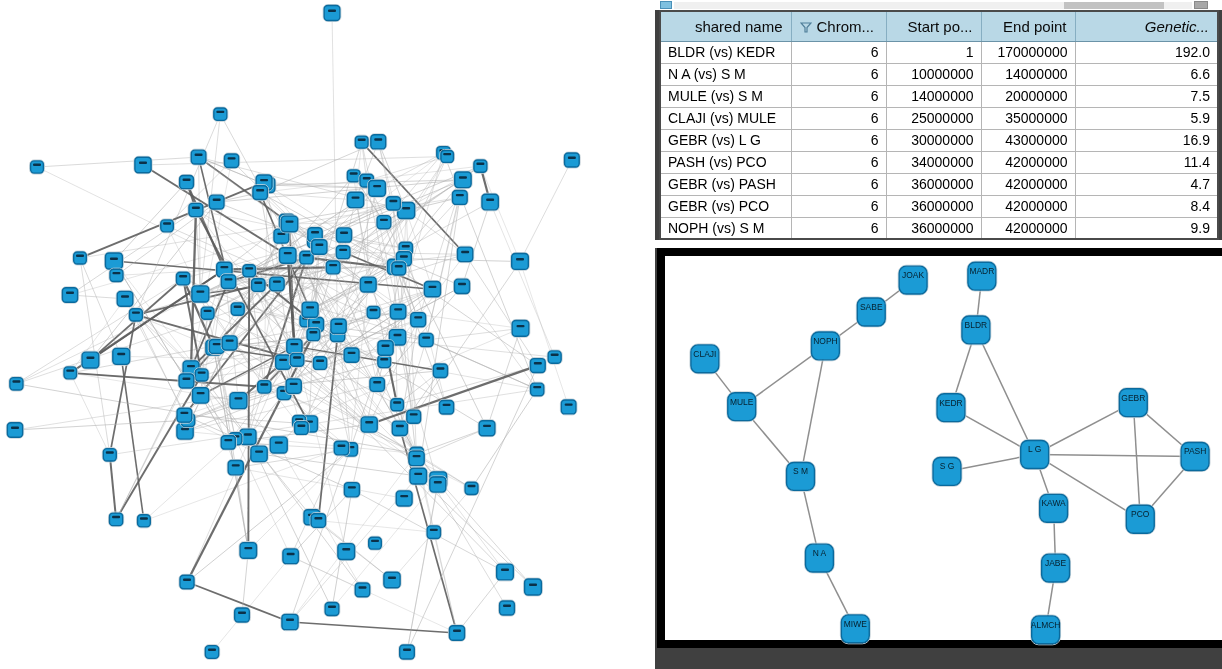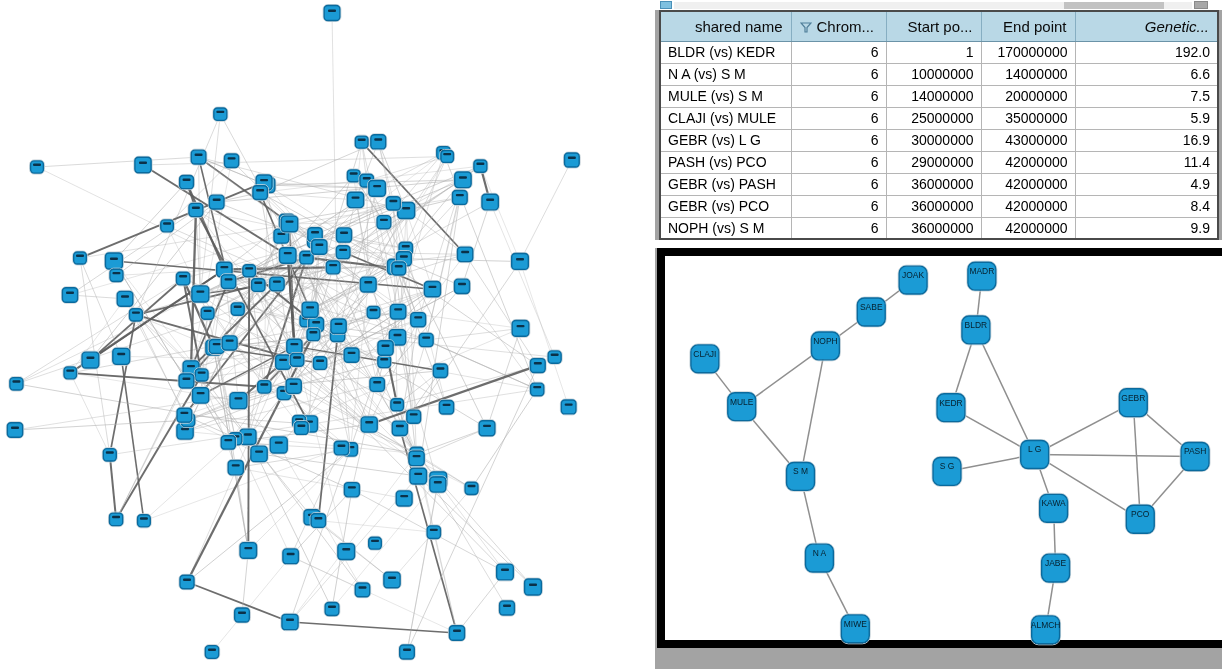--- a/index.html
+++ b/index.html
@@ -1,18 +1,18 @@
 <!DOCTYPE html>
 <html><head>
 <meta charset="utf-8">
 <style>
   * { box-sizing: border-box; margin: 0; padding: 0; }
   html,body { width:1222px; height:669px; overflow:hidden; background:#ffffff;
               font-family:"Liberation Sans", sans-serif; }
-  .app { display:flex; width:1222px; height:669px; background:#a3a3a3; }
+  .app { display:flex; width:1222px; height:669px; background:#404040; }
   .left-panel { width:655px; height:669px; background:#ffffff; position:relative; }
   .left-panel svg { display:block; }
   .right-col { width:567px; height:669px; display:flex; flex-direction:column; }
 
   
   .scroll-strip { height:10px; display:flex; align-items:center; position:relative; background:#ffffff; }
   .chip-blue { width:12px; height:8px; background:#7ec0e0; border:1px solid #4a90b8; margin-left:5px; }
   .strip-track { flex:1; height:7px; background:#f0f0f0; margin:0 2px; position:relative; }
   .strip-thumb { position:absolute; right:28px; width:100px; height:7px; background:#c2c2c2; }
   .chip-gray { width:14px; height:8px; background:#a8a8a8; border:1px solid #8a8a8a; margin-right:14px; }
@@ -1308,30 +1308,30 @@
           <tr>
             <td>GEBR (vs) L G</td>
             <td>6</td>
             <td>30000000</td>
             <td>43000000</td>
             <td>16.9</td>
           </tr>
           <tr>
             <td>PASH (vs) PCO</td>
             <td>6</td>
-            <td>29000000</td>
+            <td>34000000</td>
             <td>42000000</td>
             <td>11.4</td>
           </tr>
           <tr>
             <td>GEBR (vs) PASH</td>
             <td>6</td>
             <td>36000000</td>
             <td>42000000</td>
-            <td>4.9</td>
+            <td>4.7</td>
           </tr>
           <tr>
             <td>GEBR (vs) PCO</td>
             <td>6</td>
             <td>36000000</td>
             <td>42000000</td>
             <td>8.4</td>
           </tr>
           <tr>
             <td>NOPH (vs) S M</td>

